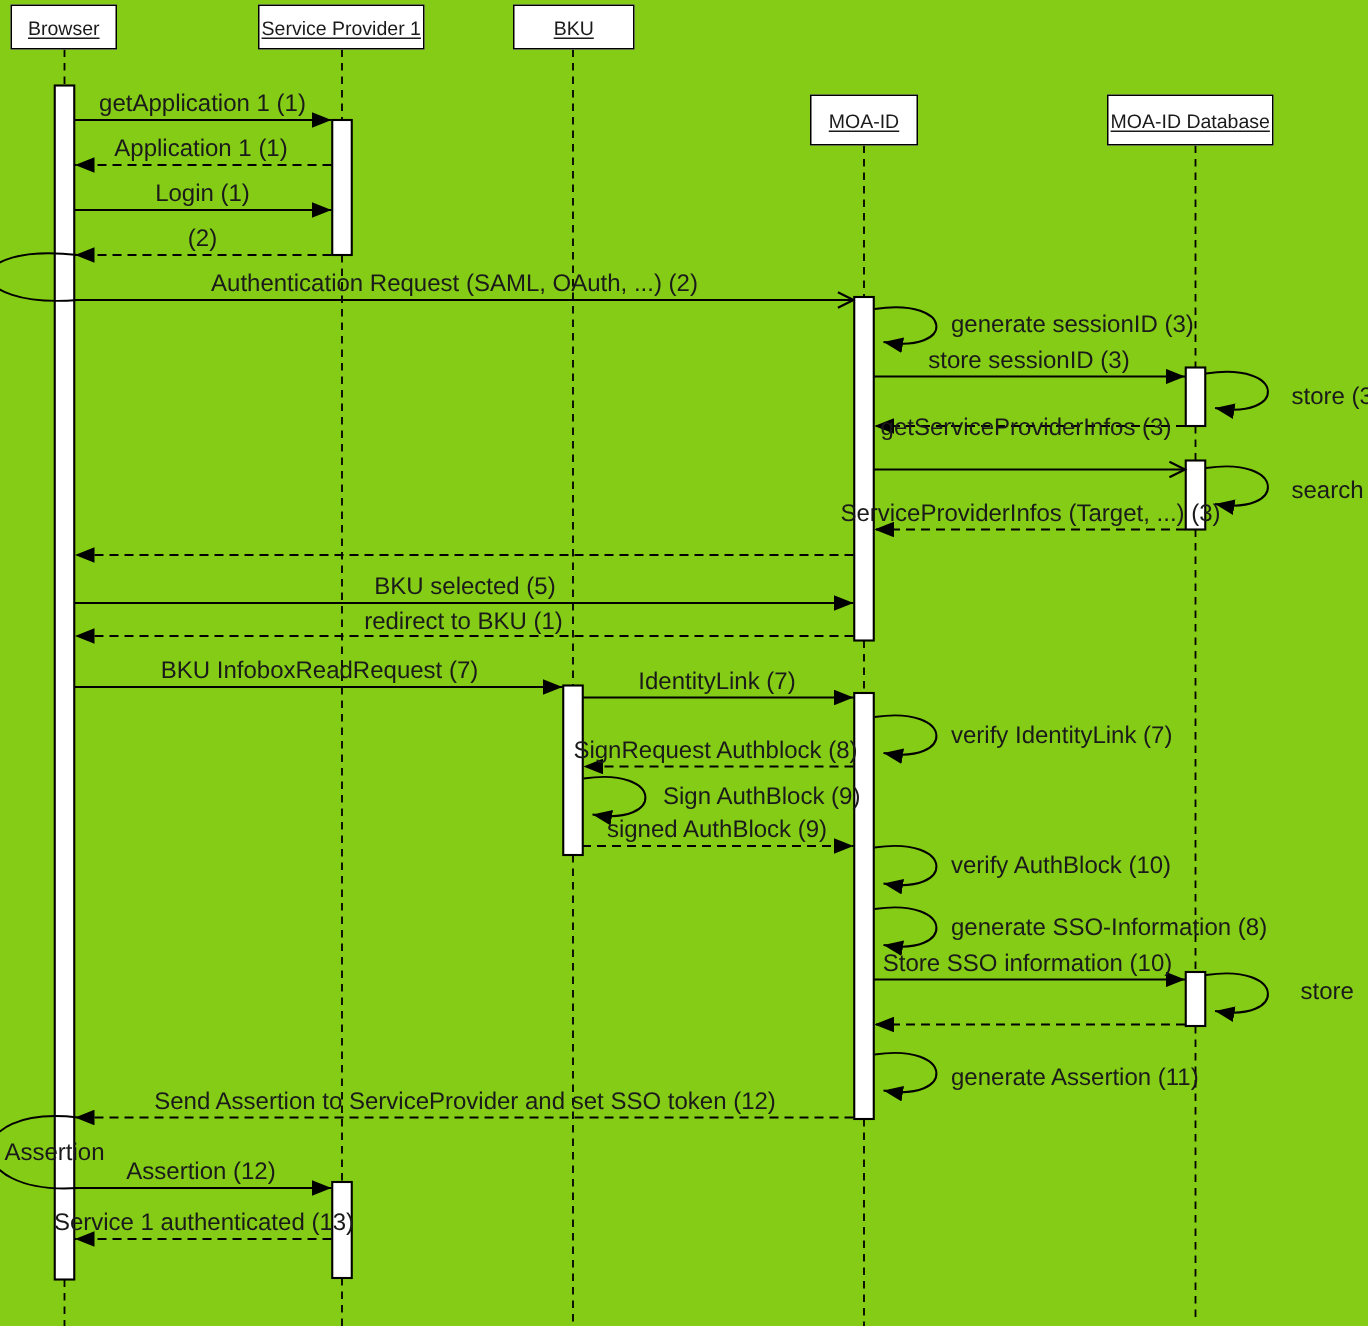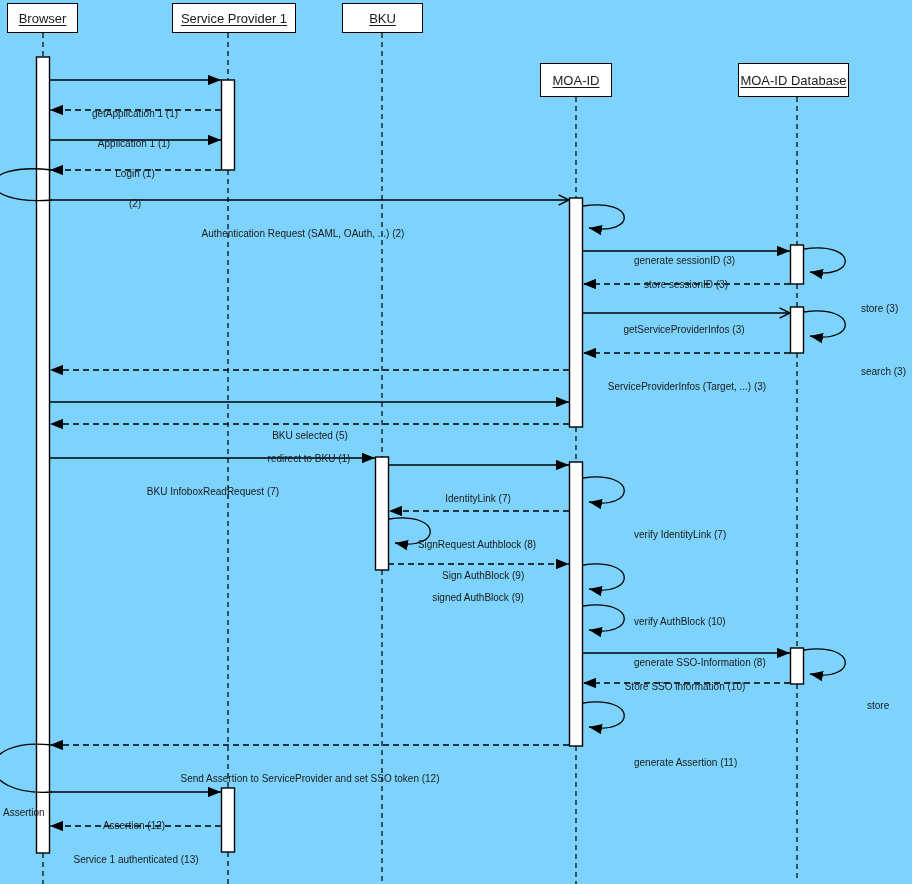--- a/index.html
+++ b/index.html
@@ -1,28 +1,28 @@
 <!DOCTYPE html>
 <html><head>
 <meta charset="utf-8">
 <style>
   html,body{margin:0;padding:0;background:#ffffff;}
   .canvas{
-    position:relative;width:912px;height:884px;background:#7dd3fc;
+    position:relative;width:912px;height:884px;background:#84cc16;
     font-family:"Liberation Sans",sans-serif;color:#1a1a1a;overflow:hidden;
   }
   .layer{position:absolute;left:0;top:0;}
   .actor-box{
     position:absolute;border:1.6px solid #000;background:#fff;
     display:flex;align-items:center;justify-content:center;
     font-size:13px;box-sizing:border-box;z-index:3;
   }
   .actor-box span{text-decoration:underline;text-underline-offset:2px;white-space:nowrap;}
   .msg-label{
-    position:absolute;font-size:10px;line-height:15px;white-space:nowrap;z-index:2;margin-top:44px;
+    position:absolute;font-size:16px;line-height:15px;white-space:nowrap;z-index:2;
   }
   .c{transform:translateX(-50%);}
 </style>
 </head>
 <body>
 
 <div class="canvas">
 
   <svg class="layer" width="912" height="884" viewBox="0 0 912 884">
     <defs>
@@ -101,21 +101,21 @@
       <path d="M804,650 C858,642 858,682 810,674" marker-end="url(#mf)"></path>
       <path d="M583,703 C637,695 637,735 589,727" marker-end="url(#mf)"></path>
       <path d="M52,170 C-26,161 -26,206 52,200"></path>
       <path d="M52,745 C-26,736 -26,797 52,792"></path>
     </g>
   </svg>
 
   <div class="actor-box" style="left:7px;top:3px;width:71px;height:30px">
     <span>Browser</span>
   </div>
-  <div class="actor-box" style="left:172px;top:3px;width:124px;height:30px">
+  <div class="actor-box" style="left:172px;top:3px;width:111px;height:30px">
     <span>Service Provider 1</span>
   </div>
   <div class="actor-box" style="left:342px;top:3px;width:81px;height:30px">
     <span>BKU</span>
   </div>
   <div class="actor-box" style="left:540px;top:63px;width:72px;height:34px">
     <span>MOA-ID</span>
   </div>
   <div class="actor-box" style="left:738px;top:63px;width:111px;height:34px">
     <span>MOA-ID Database</span>

